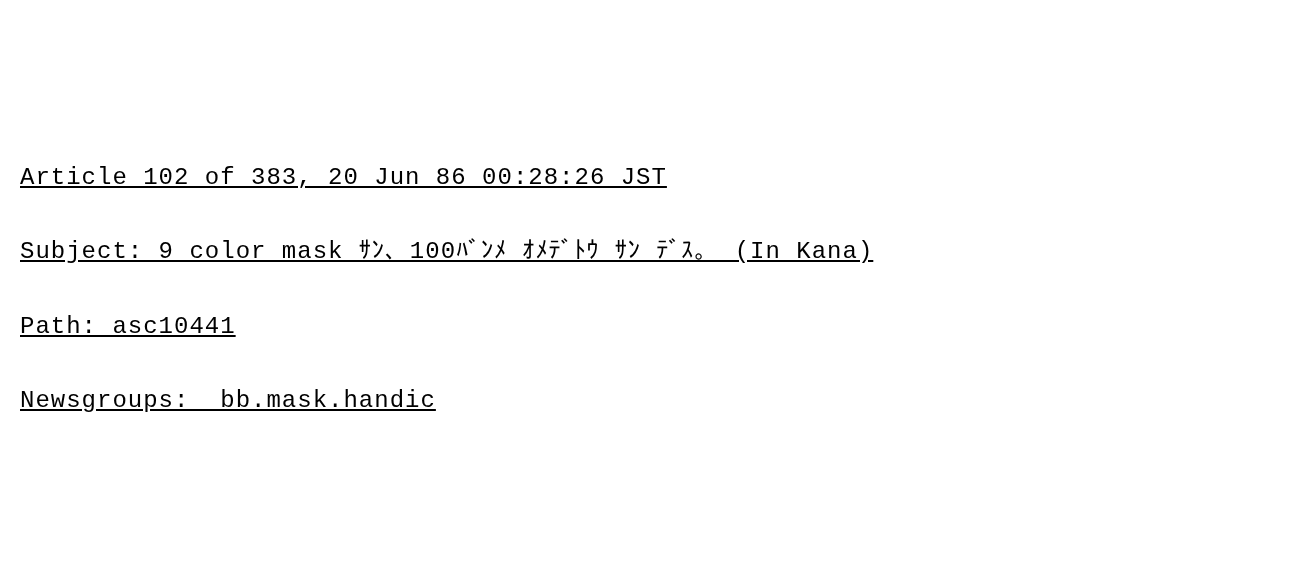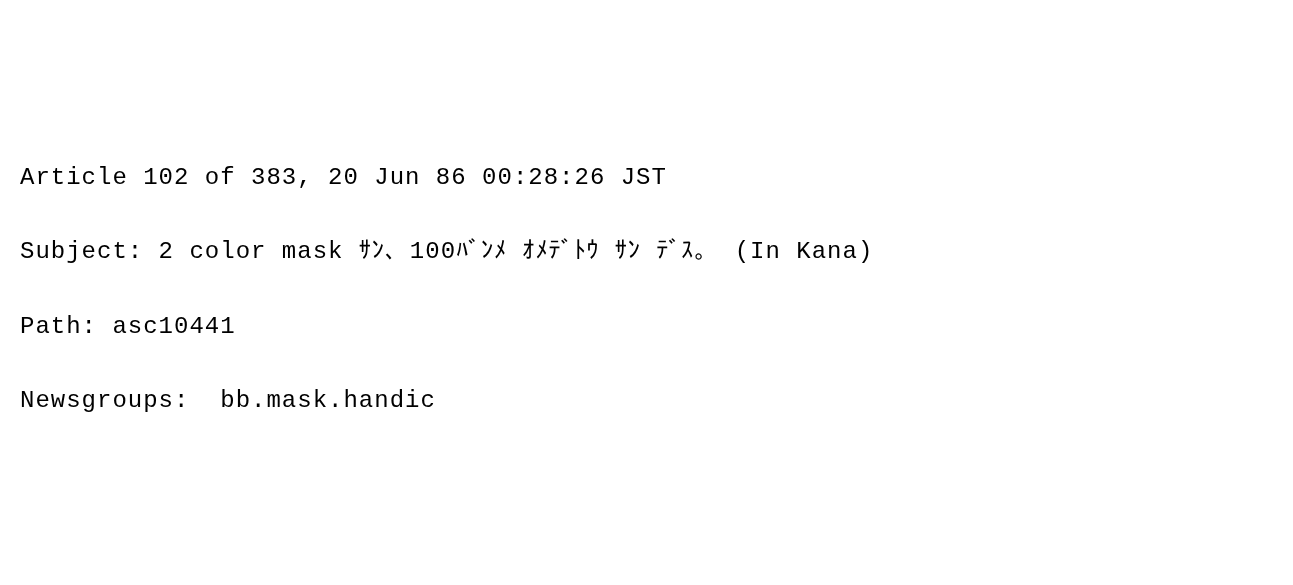--- a/index.html
+++ b/index.html
@@ -8,32 +8,33 @@
       background: #ffffff;
       font-family: "MS Gothic", "Osaka-Mono", "Courier New", monospace;
       font-size: 24px;
       line-height: 1.55;
       color: #000000;
       white-space: pre-wrap;
       letter-spacing: 1px;
     }
     .line {
       display: block;
+      text-decoration: underline;
     }
     .blank {
       height: 1.5em;
     }
   </style>
 </head>
 <body>
 
 
 
 <span class="line">Article 102 of 383, 20 Jun 86 00:28:26 JST</span>
-<span class="line">Subject: 2 color mask ｻﾝ、100ﾊﾞﾝﾒ ｵﾒﾃﾞﾄｳ ｻﾝ ﾃﾞｽ。 (In Kana)</span>
+<span class="line">Subject: 9 color mask ｻﾝ、100ﾊﾞﾝﾒ ｵﾒﾃﾞﾄｳ ｻﾝ ﾃﾞｽ。 (In Kana)</span>
 <span class="line">Path: asc10441</span>
 <span class="line">Newsgroups:  bb.mask.handic</span>
 <div class="blank"></div>
 <div class="blank"></div>
 
 
 
 
 
 

